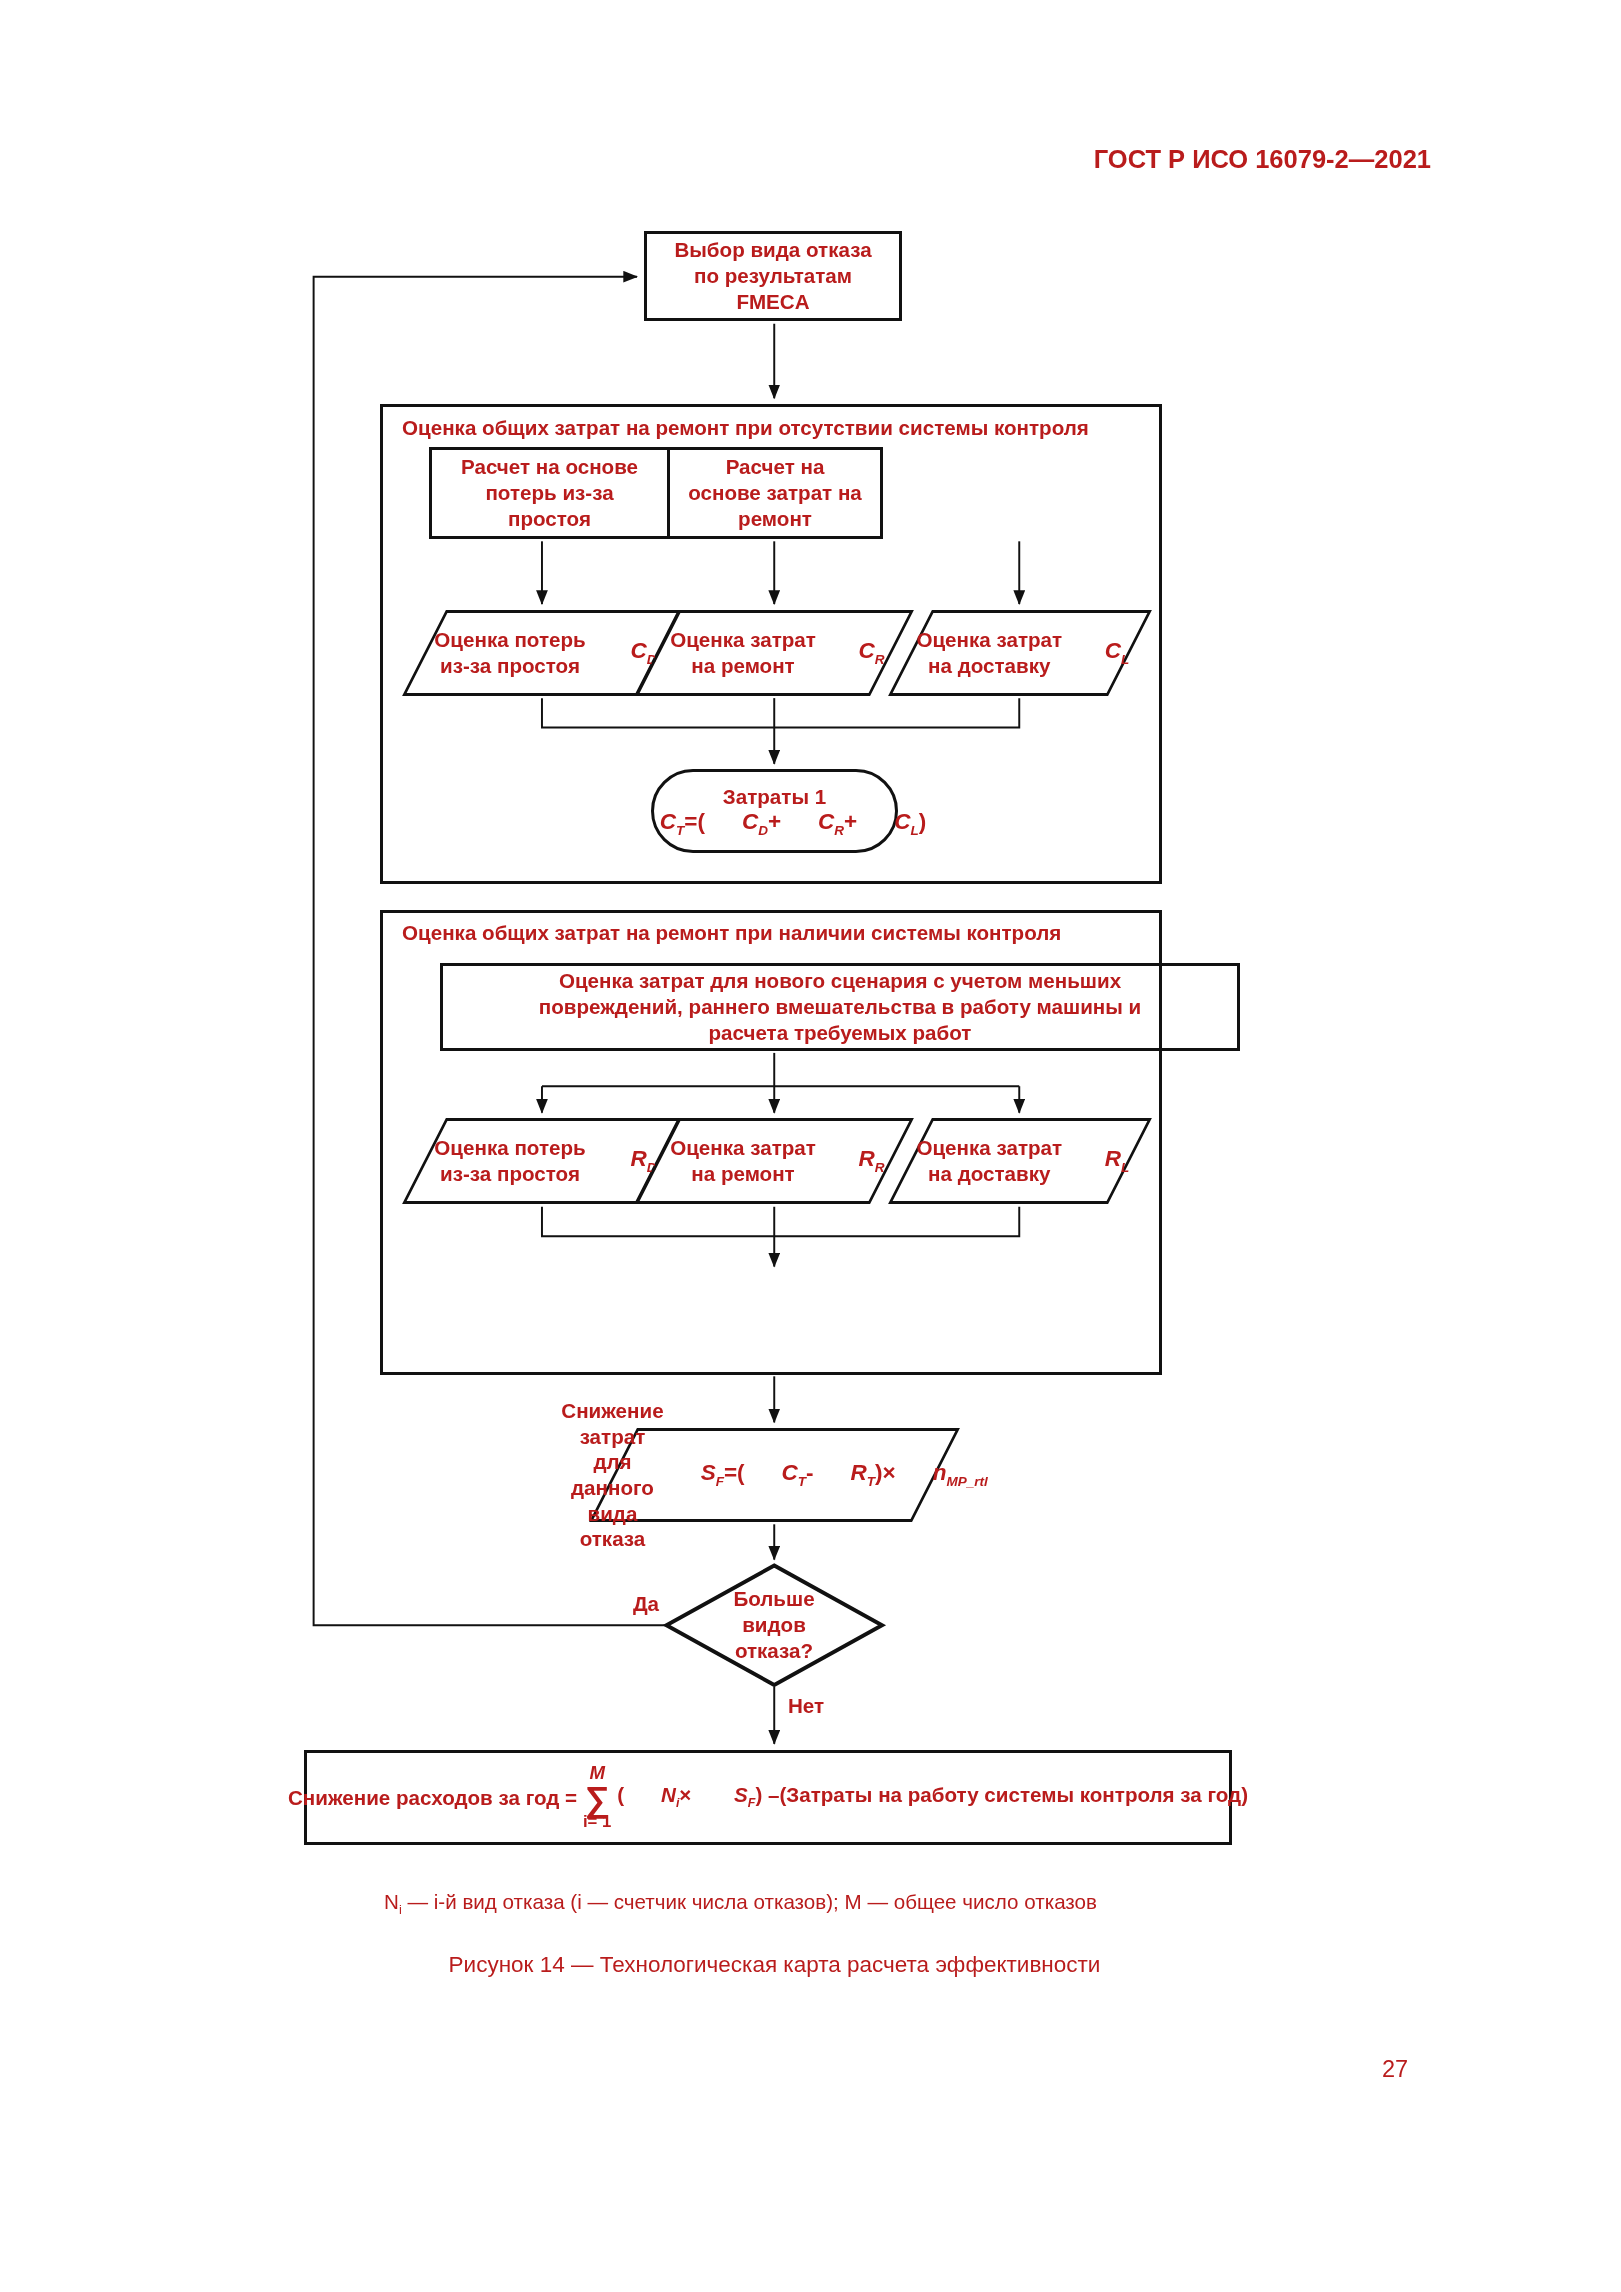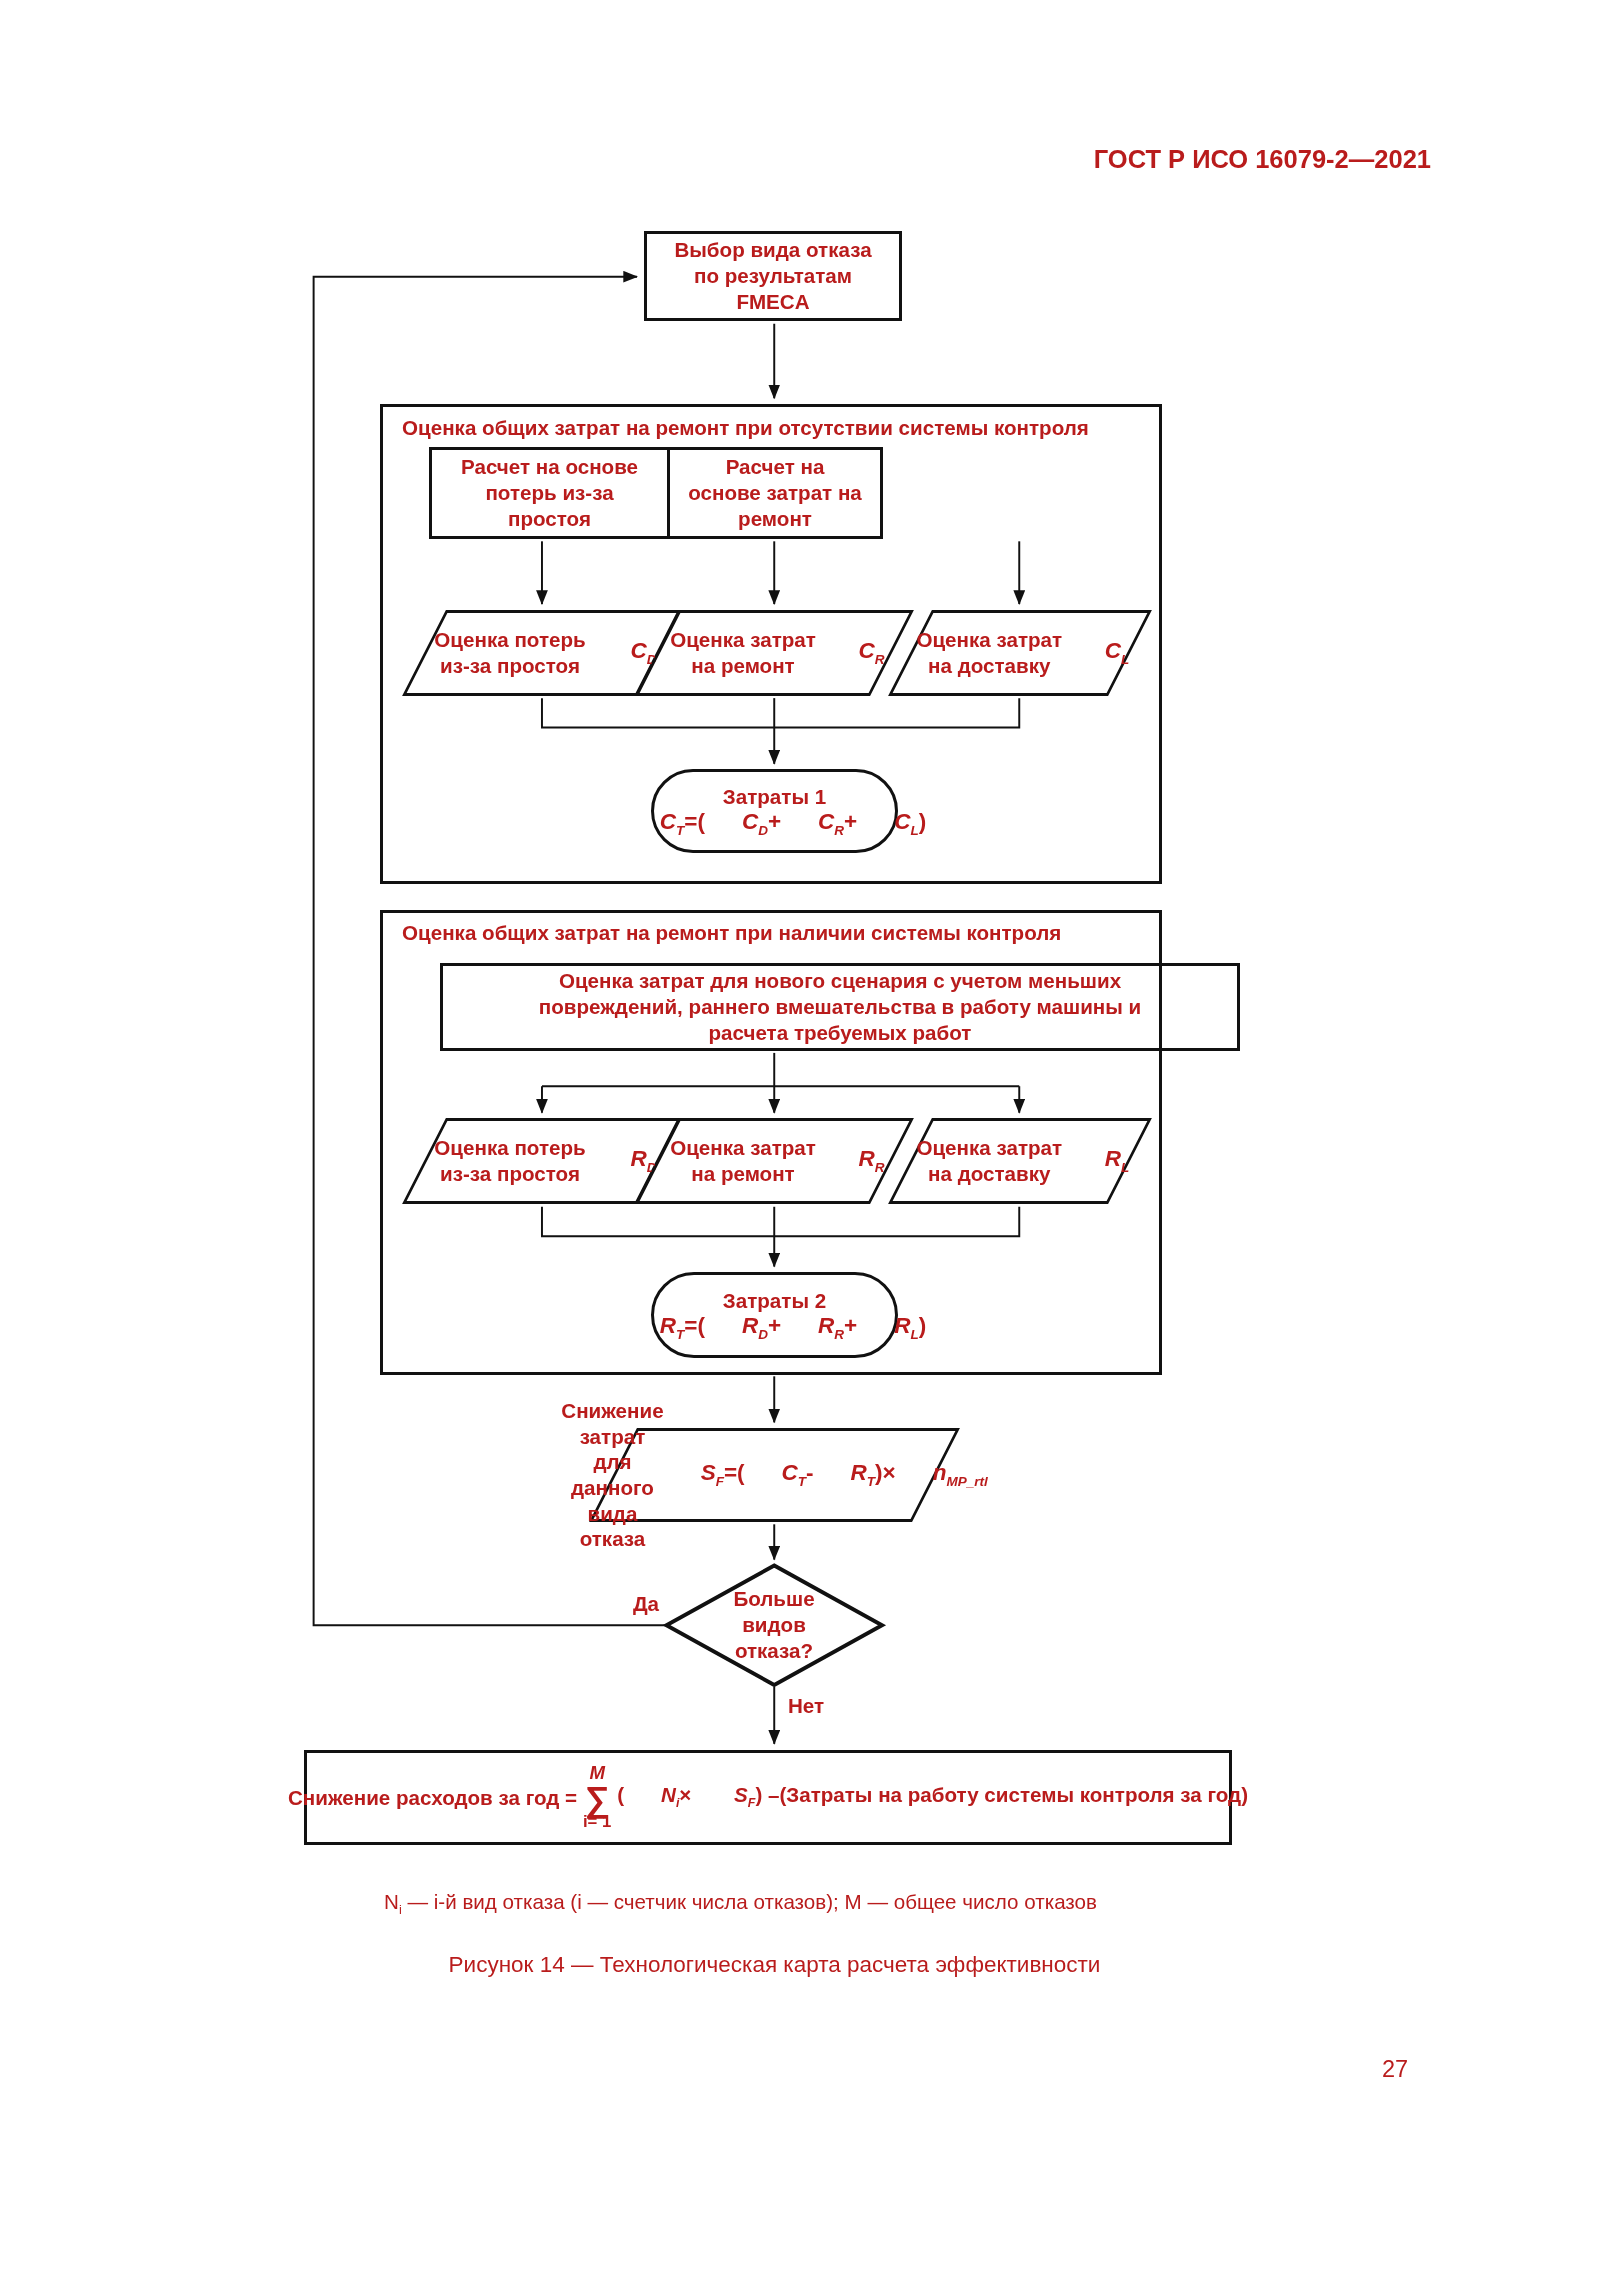--- a/index.html
+++ b/index.html
@@ -165,24 +165,20 @@
     </div>
   </div>
   <div class="par" style="left:910px;top:1118px;width:220px;height:86px;">
     <div class="par-bg"></div>
     <div class="par-content">
       <div class="blabel" style="max-width:157px;">Оценка затрат на доставку</div>
       <div class="formula"><span class="var">R<sub>L</sub></span></div>
     </div>
   </div>
 
-  <div class="node stadium" style="left:651px;top:1272px;width:247px;height:86px;">
-    <div class="blabel">Затраты 2</div>
-    <div class="formula"><span class="var">R<sub>T</sub></span><span>=(</span><span class="var">R<sub>D</sub></span><span>+</span><span class="var">R<sub>R</sub></span><span>+</span><span class="var">R<sub>L</sub></span><span>)</span></div>
-  </div>
 
   <div class="par" style="left:613px;top:1428px;width:323px;height:94px;">
     <div class="par-bg"></div>
     <div class="par-content">
       <div class="blabel" style="max-width:245px;">Снижение затрат для данного вида отказа</div>
       <div class="formula"><span class="var">S<sub>F</sub></span><span>=(</span><span class="var">C<sub>T</sub></span><span>-</span><span class="var">R<sub>T</sub></span><span>)×</span><span class="var">n<sub>MP_rtl</sub></span></div>
     </div>
   </div>
 
   <div class="node diamond-text" style="left:676px;top:1582px;width:196px;height:86px;">

